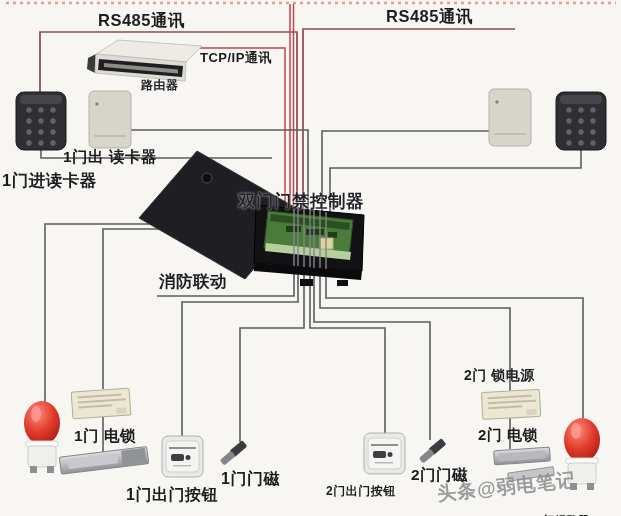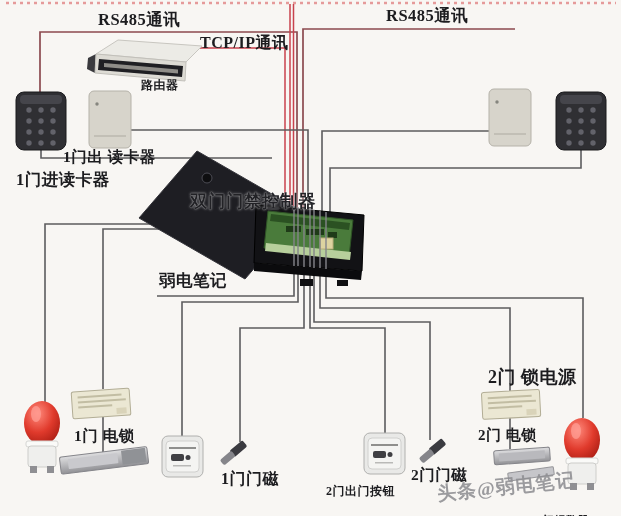--- a/index.html
+++ b/index.html
@@ -1,30 +1,31 @@
 <!DOCTYPE html>
 <html><head>
 <meta charset="utf-8">
 <style>
   html,body{margin:0;padding:0;background:#ffffff;}
   #stage{
     position:relative;width:621px;height:516px;overflow:hidden;
     background:#f8f6f3;
-    font-family:Liberation Serif, serif;
+    font-family:Liberation Sans, sans-serif;
   }
   svg{position:absolute;left:0;top:0;}
   #wiring{z-index:1;}
   #devices{z-index:2;}
   .lbl{
     position:absolute;z-index:3;white-space:nowrap;
     color:#1c1c1f;font-weight:600;letter-spacing:.5px;line-height:1.1;
   }
   .lbl.ctrl{
     color:#222226;font-weight:700;
     text-shadow:0 0 3px rgba(255,255,255,.55),0 0 1px rgba(255,255,255,.6);
+    margin-left:48px;
   }
   .lbl.wm{
     color:#8f8f93;font-weight:700;opacity:.88;
     transform:rotate(-6deg);z-index:4;letter-spacing:1px;
   }
 </style>
 </head>
 <body>
 
 <div id="stage">
@@ -192,32 +193,33 @@
         <rect x="494" y="449" width="56" height="14" rx="2" fill="url(#gradMetal)" stroke="#85858a"></rect>
         <rect x="499" y="452" width="46" height="8" fill="#b9b9bd"></rect>
       </g>
       <rect x="508" y="470" width="46" height="8" rx="1" fill="#c6c6ca" stroke="#97979b" transform="rotate(-8 530 474)"></rect>
     </g>
     <use href="#gAlarm" x="564" y="417"></use>
   </svg>
 
   <div class="lbl" style="left:98px;top:11px;font-size:16.5px">RS485通讯</div>
   <div class="lbl" style="left:386px;top:7px;font-size:16.5px">RS485通讯</div>
-  <div class="lbl" style="left:200px;top:34px;font-size:16px">TCP/IP通讯</div>
+  <div class="lbl" style="left:200px;top:51px;font-size:13px">TCP/IP通讯</div>
   <div class="lbl" style="left:141px;top:79px;font-size:12px">路由器</div>
 
   <div class="lbl" style="left:63px;top:148px;font-size:15.5px">1门出 读卡器</div>
-  <div class="lbl" style="left:16px;top:171px;font-size:16.5px">1门进读卡器</div>
+  <div class="lbl" style="left:2px;top:171px;font-size:16.5px">1门进读卡器</div>
 
   <div class="lbl ctrl" style="left:190px;top:192px;font-size:17.5px">双门门禁控制器</div>
-  <div class="lbl" style="left:159px;top:272px;font-size:16.5px">弱电笔记</div>
+  <div class="lbl" style="left:159px;top:272px;font-size:16.5px">消防联动</div>
 
   <div class="lbl" style="left:74px;top:427px;font-size:15.5px">1门 电锁</div>
+  <div class="lbl" style="left:126px;top:486px;font-size:16px">1门出门按钮</div>
   <div class="lbl" style="left:221px;top:470px;font-size:16px">1门门磁</div>
 
   <div class="lbl" style="left:326px;top:485px;font-size:12px">2门出门按钮</div>
   <div class="lbl" style="left:411px;top:466px;font-size:15.5px">2门门磁</div>
-  <div class="lbl" style="left:488px;top:368px;font-size:18px">2门 锁电源</div>
+  <div class="lbl" style="left:464px;top:368px;font-size:14px">2门 锁电源</div>
   <div class="lbl" style="left:478px;top:427px;font-size:15px">2门 电锁</div>
   <div class="lbl" style="left:537px;top:514px;font-size:11px">2门报警器</div>
 
   <div class="lbl wm" style="left:437px;top:477px;font-size:19px">头条@弱电笔记</div>
 </div>
 
 </body></html>

